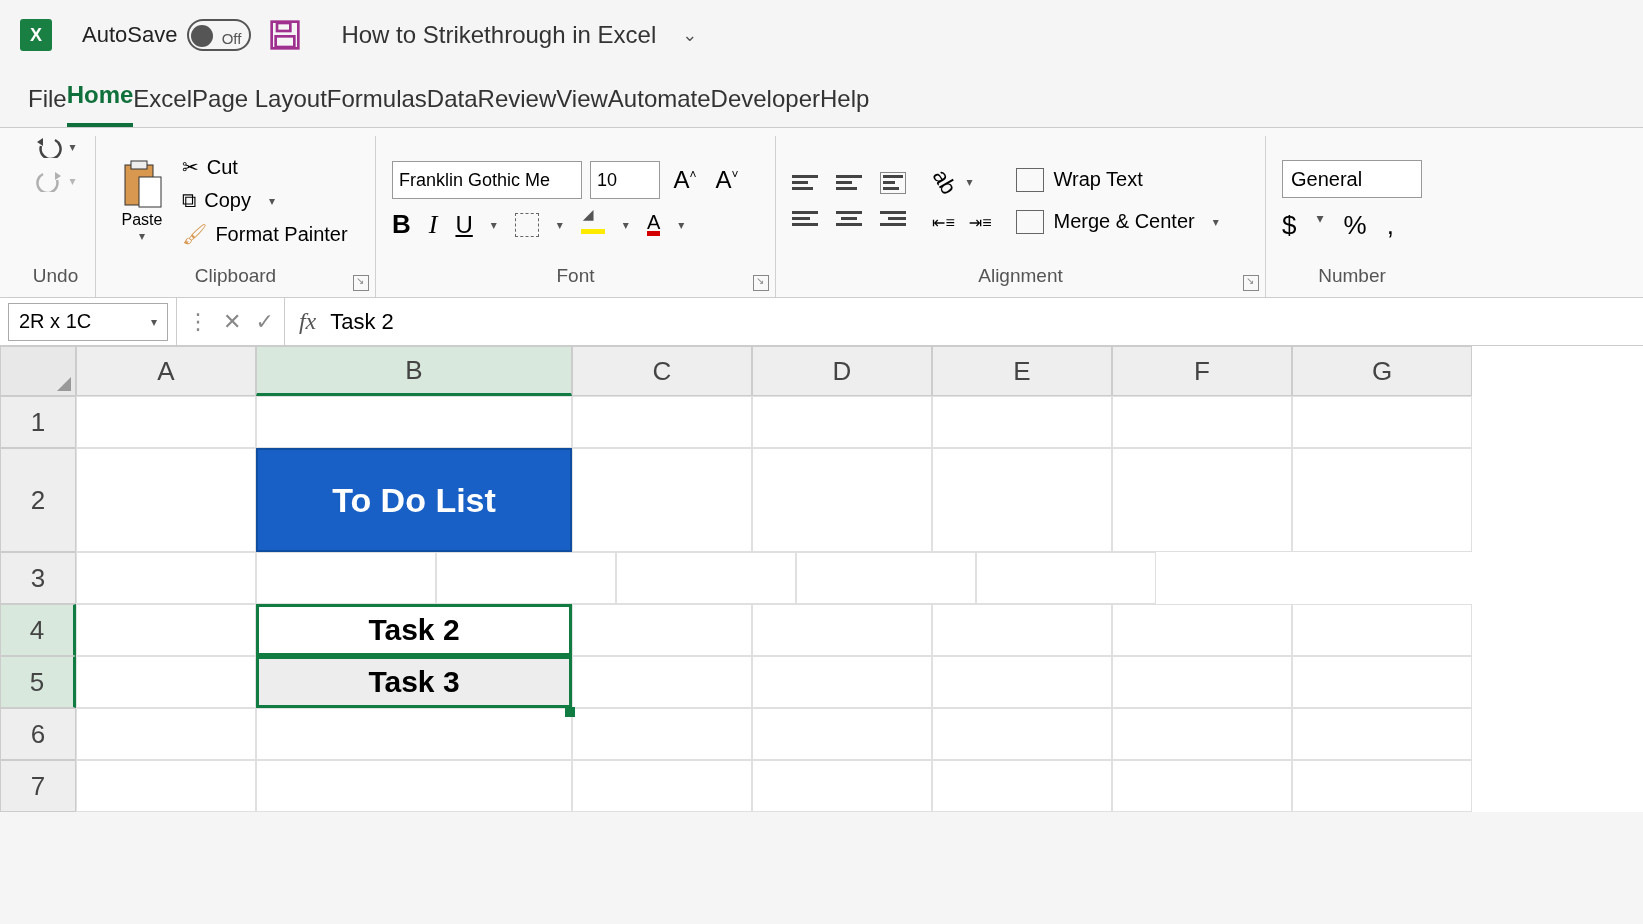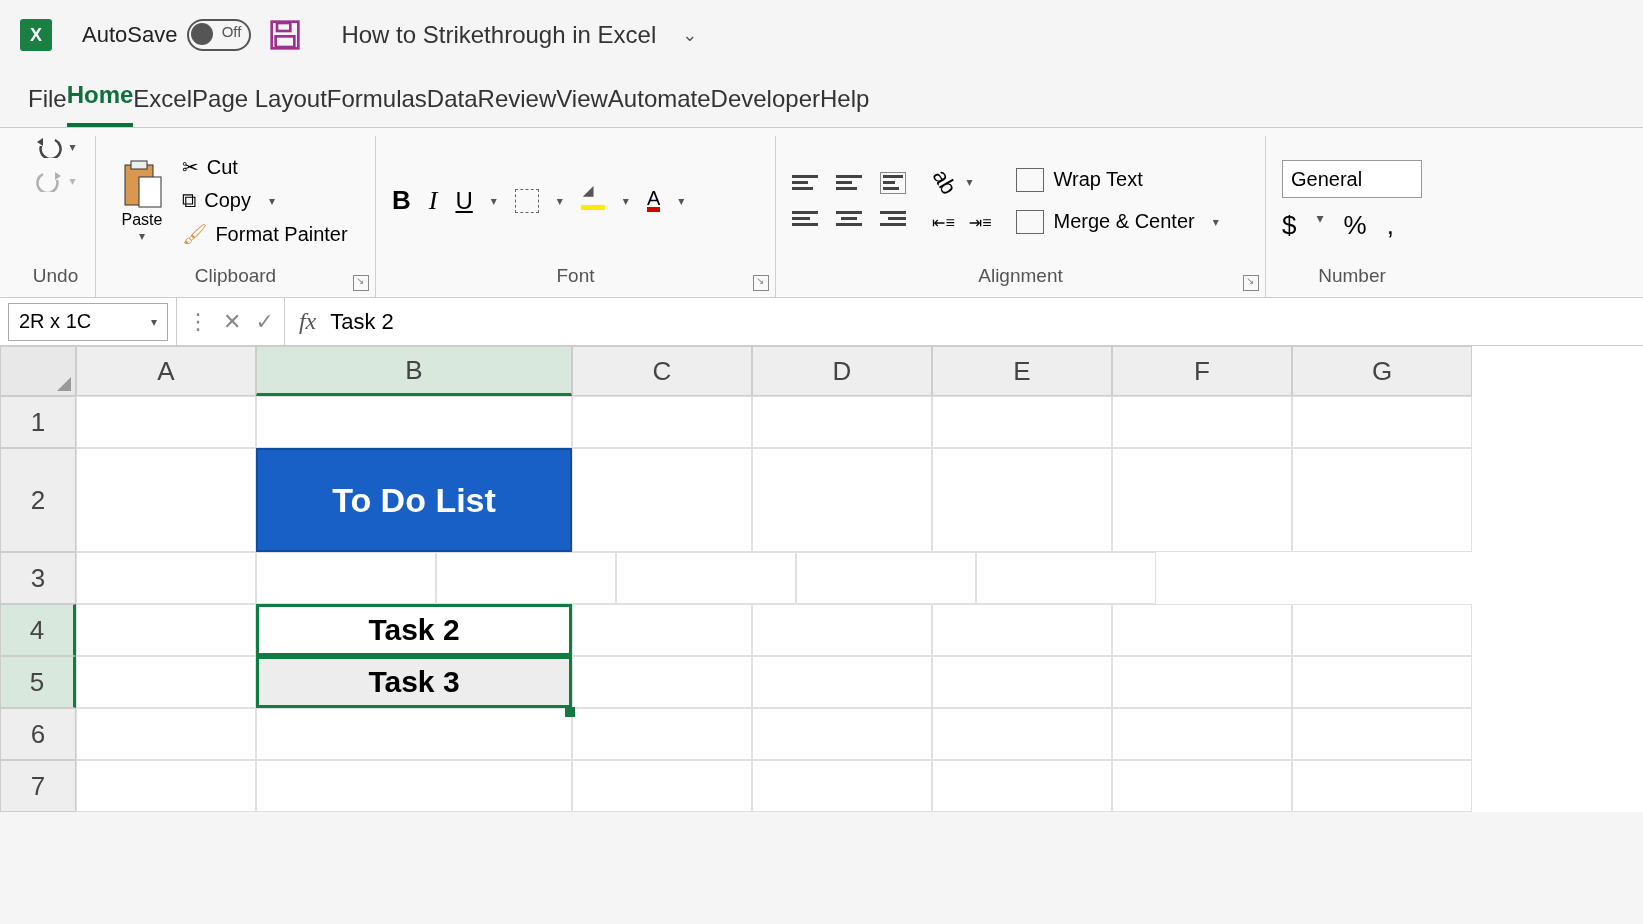--- a/index.html
+++ b/index.html
@@ -2,21 +2,21 @@
 <html><head>
 <meta charset="utf-8">
 <style>
 * { box-sizing: border-box; margin: 0; padding: 0; font-family: "Segoe UI", Arial, sans-serif; }
 body { background: #f5f5f5; width: 1643px; height: 924px; overflow: hidden; }
 
 
 .titlebar { display: flex; align-items: center; height: 70px; padding: 0 20px; background: #f5f5f5; }
 .app-icon { width: 32px; height: 32px; background: #1a7f42; color: #fff; display: flex; align-items: center; justify-content: center; font-weight: bold; font-size: 18px; border-radius: 3px; margin-right: 30px; }
 .autosave-label { font-size: 22px; color: #222; margin-right: 10px; }
-.toggle { width: 64px; height: 32px; border-radius: 16px; border: 2px solid #555; display: flex; align-items: flex-start; padding: 2px; margin-right: 18px; position: relative; }
+.toggle { width: 64px; height: 32px; border-radius: 16px; border: 2px solid #555; display: flex; align-items: flex-end; padding: 2px; margin-right: 18px; position: relative; }
 .toggle-knob { width: 22px; height: 22px; border-radius: 50%; background: #555; }
 .toggle-text { position: absolute; right: 8px; font-size: 15px; color: #555; }
 .save-icon { width: 32px; height: 32px; margin-right: 40px; }
 .doc-title { font-size: 24px; color: #333; margin-right: 26px; }
 .chevron { font-size: 18px; color: #555; }
 
 
 .tabs { display: flex; padding: 0 28px; height: 58px; align-items: flex-end; border-bottom: 1px solid #ccc; background: #f5f5f5; }
 .tab { font-size: 24px; color: #333; padding-bottom: 14px; cursor: pointer; }
 .tab.active { color: #0f703b; font-weight: 600; border-bottom: 4px solid #0f703b; }
@@ -181,20 +181,26 @@
             <span>Format Painter</span>
           </div>
       </div>
     </div>
     <div class="group-label">Clipboard</div>
     <div class="launcher"></div>
   </div>
 
   <div class="group" style="min-width:400px;">
     <div style="display:flex;flex-direction:column;flex:1;justify-content:center;">
+      <div class="font-top">
+        <input class="font-select" value="Franklin Gothic Me" style="">
+        <input class="size-select" value="10" style="">
+        <span class="font-btn">A<sup style="font-size:12px;">˄</sup></span>
+        <span class="font-btn">A<sup style="font-size:12px;">˅</sup></span>
+      </div>
       <div class="font-bottom">
         <span class="bold">B</span>
         <span class="italic">I</span>
         <span class="underline">U</span>
           <span class="dd">▾</span>
         <span class="border-icon"></span>
           <span class="dd">▾</span>
         <span class="fill-icon"></span>
           <span class="dd">▾</span>
         <span class="fontcolor-icon">A</span>

